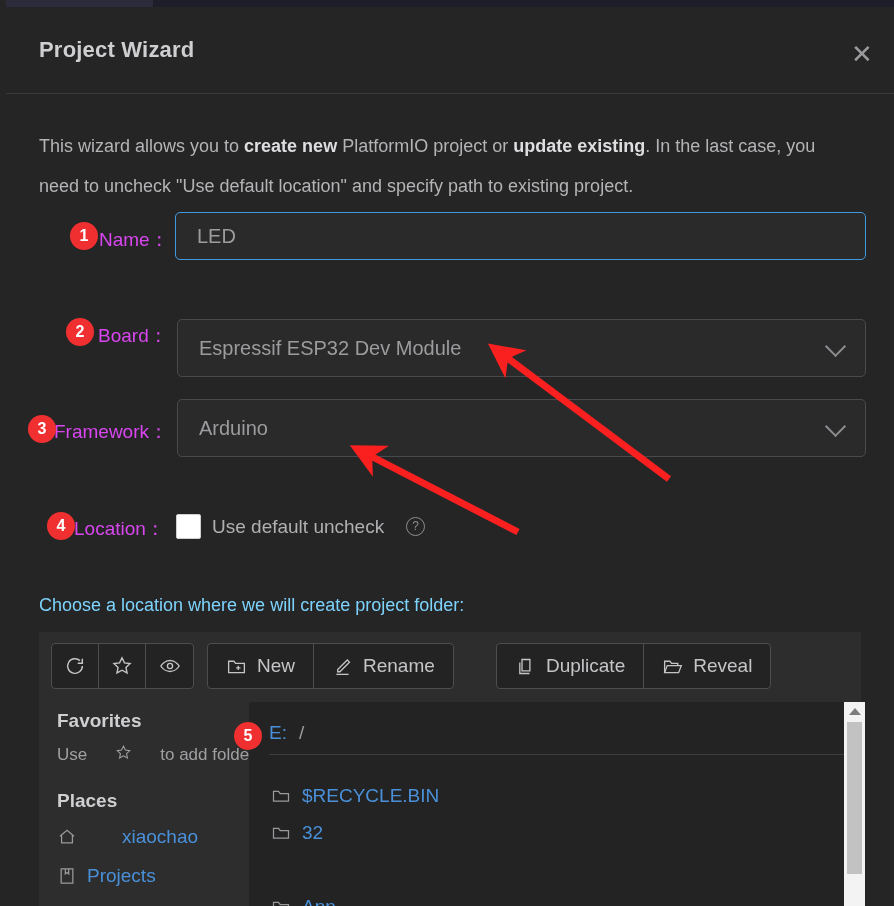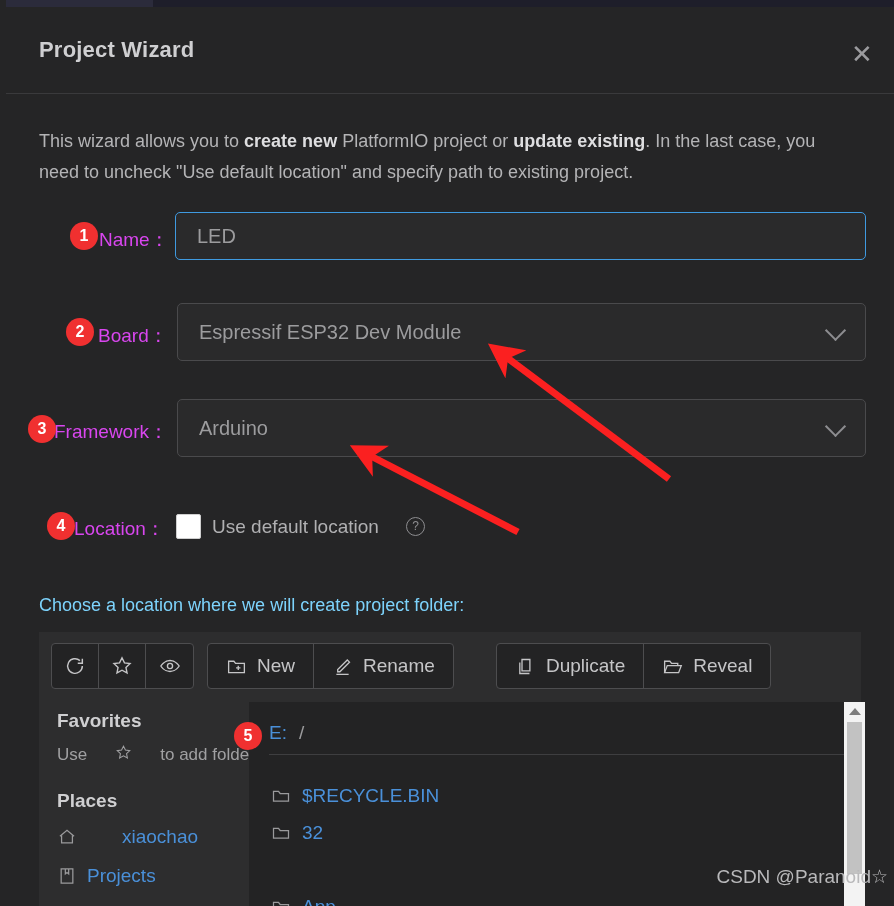--- a/index.html
+++ b/index.html
@@ -44,21 +44,21 @@
     font-size: 26px; font-weight: 300; color: #9b9b9e; cursor: pointer;
   }
   .hdr-rule {
     position: absolute; left: 0; top: 93px; width: 894px; height: 1px;
     background: #3a3a3c;
   }
 
   
   .intro {
     position: absolute; left: 33px; top: 126px; width: 820px;
-    font-size: 18px; line-height: 31px; color: #b4b4b6;
+    font-size: 18px; line-height: 40px; color: #b4b4b6;
   }
   .intro b { color: #dedee0; font-weight: bold; }
 
   
   .row-label {
     position: absolute;
     font-size: 19px; color: #d946ef;
     white-space: nowrap;
   }
   .field {
@@ -226,36 +226,36 @@
   </div>
 
   <div class="badge" style="left:64px; top:222px;">1</div>
   <div class="row-label" style="left:93px; top:227px;">Name：</div>
   <div class="field focused" style="left:169px; top:212px; width:691px; height:48px;">
     <span class="value">LED</span>
   </div>
 
   <div class="badge" style="left:60px; top:318px;">2</div>
   <div class="row-label" style="left:92px; top:323px;">Board：</div>
-  <div class="field" style="left:171px; top:303px; width:689px; height:58px;">
+  <div class="field" style="left:171px; top:319px; width:689px; height:58px;">
     <span class="value">Espressif ESP32 Dev Module</span>
     <span class="chev"></span>
   </div>
 
   <div class="badge" style="left:22px; top:415px;">3</div>
   <div class="row-label" style="left:48px; top:419px;">Framework：</div>
   <div class="field" style="left:171px; top:399px; width:689px; height:58px;">
     <span class="value">Arduino</span>
     <span class="chev"></span>
   </div>
 
   <div class="badge" style="left:41px; top:512px;">4</div>
   <div class="row-label" style="left:68px; top:516px;">Location：</div>
   <div class="cbox" style="left:170px; top:514px;"></div>
-  <div class="cbox-label" style="left:206px; top:516px;">Use default location</div>
+  <div class="cbox-label" style="left:206px; top:516px;">Use default uncheck</div>
   <div class="help-icon" style="left:400px; top:517px;">?</div>
 
   <div class="choose-cap">Choose a location where we will create project folder:</div>
 
   <div class="fb">
 
     <div class="fb-toolbar">
 
       <div class="btn-group" style="left:12px; width:143px;">
         <div class="btn icon-only">
@@ -402,14 +402,13 @@
   <svg class="arrows" viewBox="0 0 894 906">
     <defs>
       <marker id="ah" markerWidth="5" markerHeight="5" refX="3.2" refY="2.5" orient="auto" markerUnits="strokeWidth">
         <path d="M0,0 L5,2.5 L0,5 L1.4,2.5 z" fill="#fb2020"></path>
       </marker>
     </defs>
     <line x1="663" y1="479" x2="492" y2="351" stroke="#fb2020" stroke-width="7" marker-end="url(#ah)"></line>
     <line x1="512" y1="532" x2="355" y2="451" stroke="#fb2020" stroke-width="7" marker-end="url(#ah)"></line>
   </svg>
 
-  <div class="watermark">CSDN @Paranoid☆</div>
 </div>
 
 </body></html>

